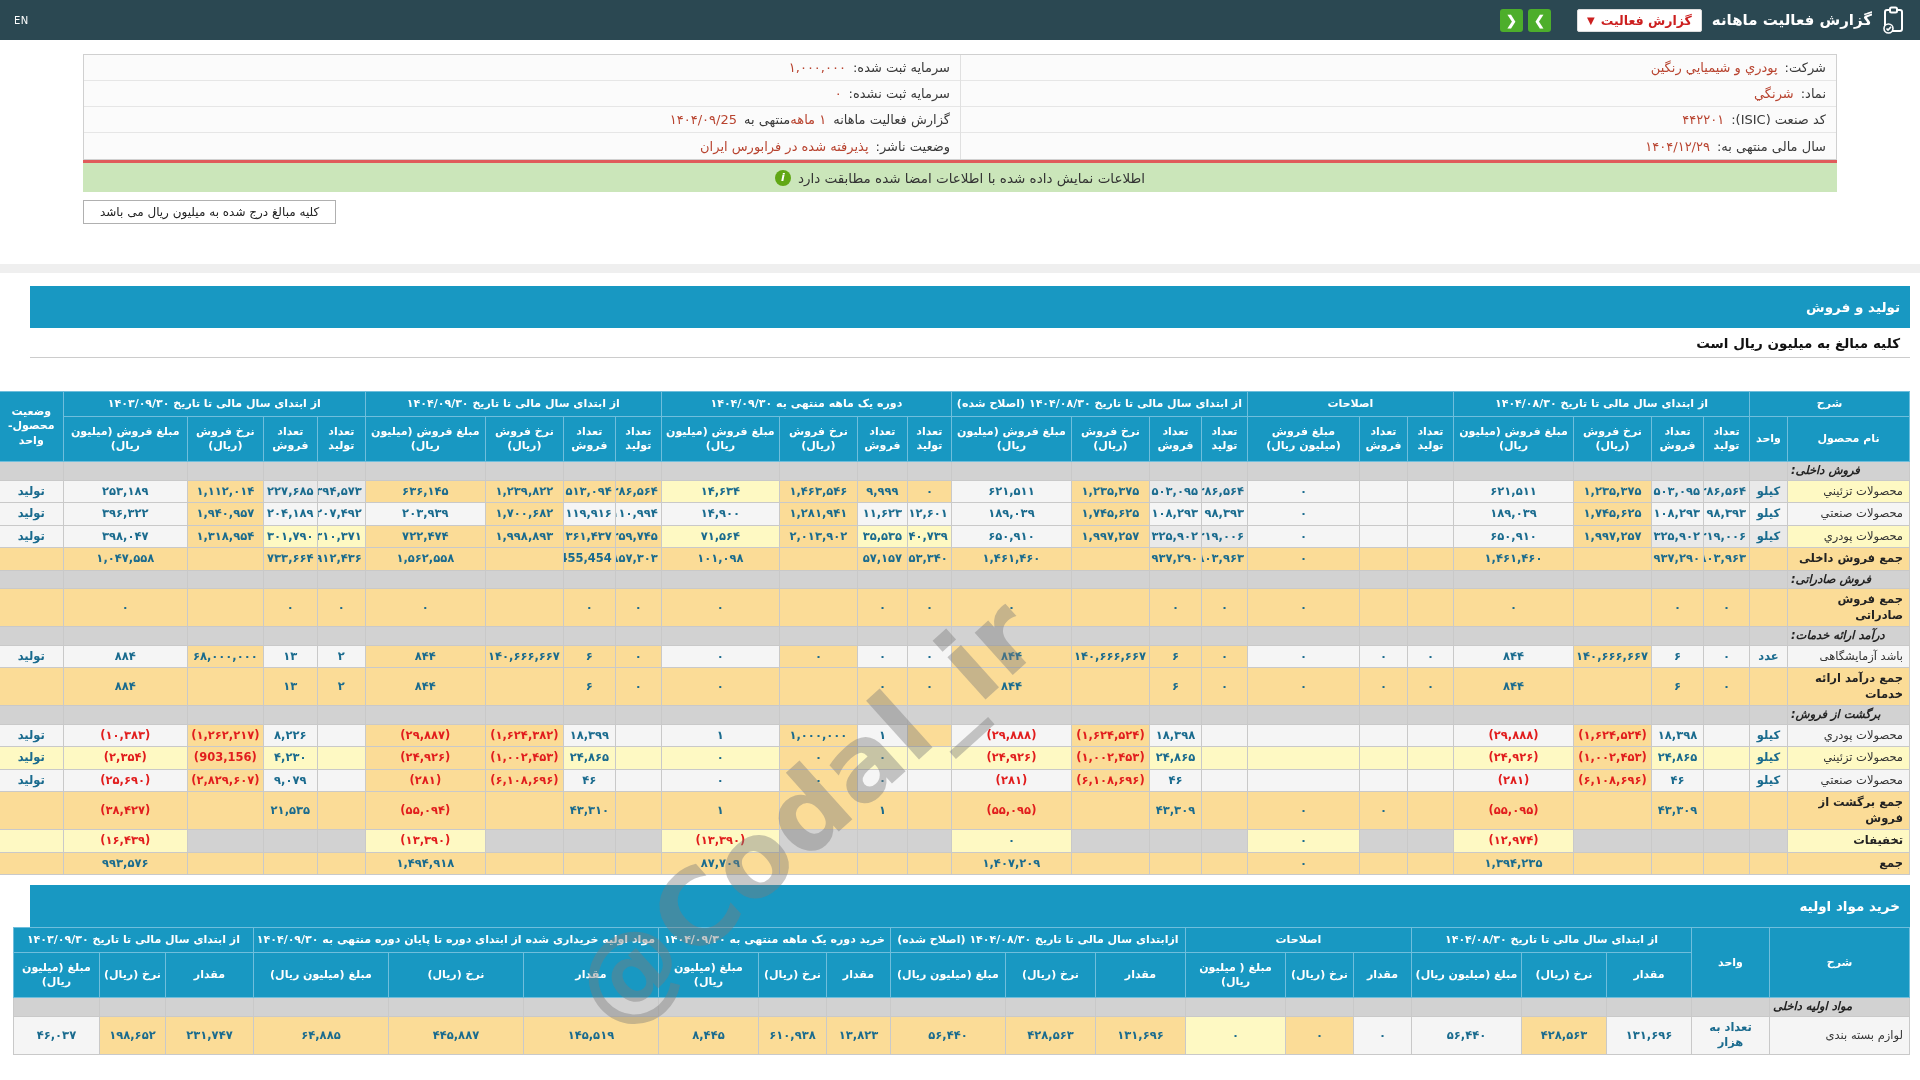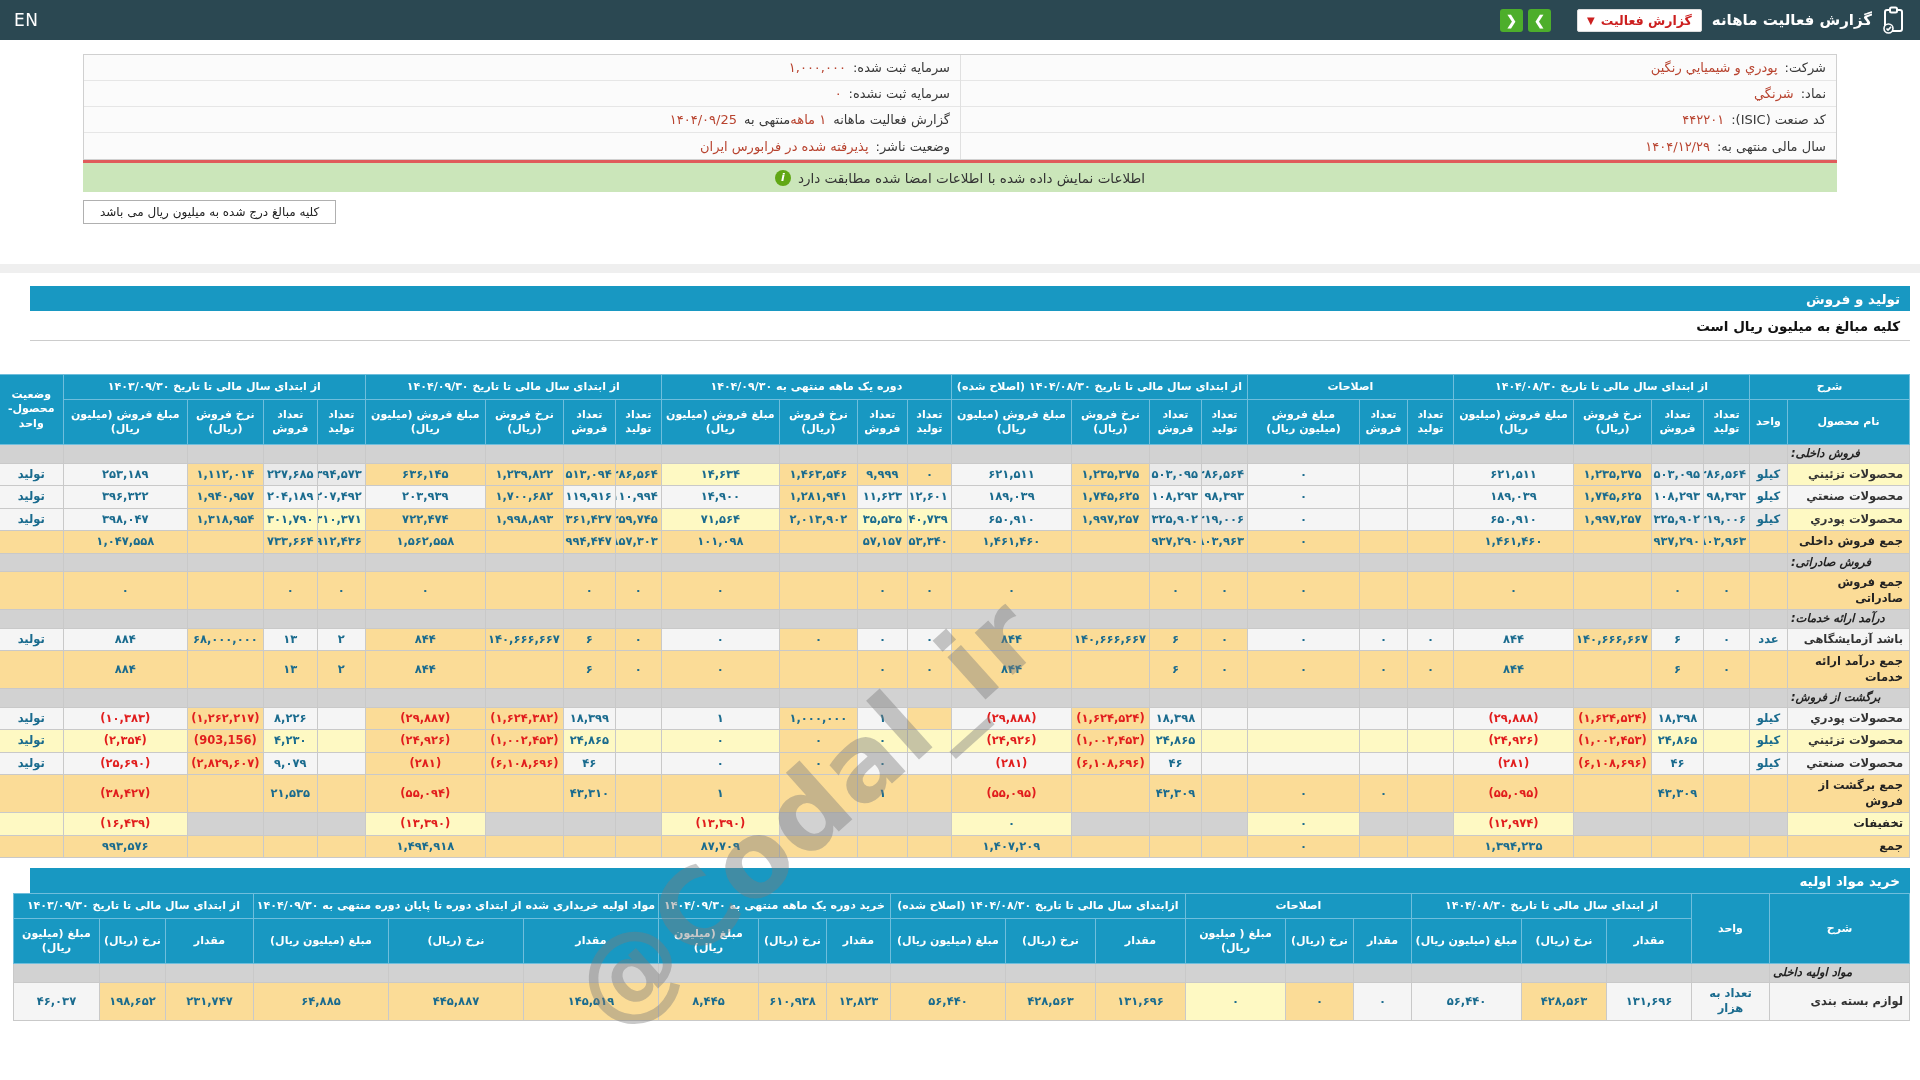--- a/index.html
+++ b/index.html
@@ -12,21 +12,21 @@
   .topbar { height: 40px; background: #2B4852; display: flex; align-items: center;
     padding: 0 14px; gap: 10px; }
   .topbar .title { color: #fff; font-size: 15px; font-weight: bold; }
   .dd-btn { background: #fff; color: #CC1F1F; border: 1px solid #ddd; border-radius: 2px;
     font-size: 12.5px; font-weight: bold; padding: 3px 9px; display: flex; align-items: center; gap: 6px;
     cursor: pointer; font-family: inherit; }
   .dd-btn .caret { font-size: 10px; }
   .nav-btn { width: 23px; height: 23px; background: #4DAE2B; border: none; border-radius: 3px;
     color: #fff; font-size: 13px; font-weight: bold; line-height: 23px; text-align: center; cursor: pointer; }
   .nav-group { display: flex; gap: 5px; margin-right: 16px; }
-  .en { color: #fff; font-size: 17px; margin-right: auto; cursor: pointer; letter-spacing: .5px; }
+  .en { color: #fff; font-size: 10px; margin-right: auto; cursor: pointer; letter-spacing: .5px; }
   
   .head-area { margin: 0 83px; }
   .info-grid { margin-top: 14px; border: 1px solid #d0d0d0; display: flex; background: #fbfbfb; }
   .info-col { width: 50%; }
   .info-col:first-child { border-left: 1px solid #e0e0e0; }
   .info-row { height: 26px; display: flex; align-items: center; padding: 0 10px;
     border-bottom: 1px solid #e6e6e6; font-size: 13px; background: #fbfbfb; }
   .info-row:last-child { border-bottom: none; }
   .info-row .lbl { color: #3a3a3a; margin-left: 7px; white-space: nowrap; }
   .info-row .val { color: #B8432F; white-space: nowrap; }
@@ -34,41 +34,41 @@
   .banner { height: 29px; background: #CBE6BA; display: flex; align-items: center;
     justify-content: center; gap: 7px; font-size: 13.5px; color: #333; }
   .info-icon { width: 16px; height: 16px; border-radius: 50%; background: #61A715; color: #fff;
     font-size: 11px; font-weight: bold; text-align: center; line-height: 16px; font-style: italic; }
   .tab-holder { text-align: left; }
   .tab { display: inline-block; margin-top: 8px; border: 1px solid #b0b0b0; background: #fff;
     padding: 4px 16px; font-size: 12px; color: #222; cursor: pointer; }
   .band { height: 9px; background: #EFEFEF; margin-top: 40px; }
   
   .content { margin: 13px 10px 0 30px; position: relative; }
-  .section-bar { height: 25px; background: #1898C2; color: #fff; font-weight: bold;
+  .section-bar { height: 42px; background: #1898C2; color: #fff; font-weight: bold;
     font-size: 13.5px; display: flex; align-items: center; padding: 0 10px; }
   .amounts-row { height: 30px; background: #fff; border-bottom: 1px solid #ccc; display: flex;
     align-items: center; padding: 0 10px; font-weight: bold; font-size: 13.5px; color: #111; }
   .tbl-wrap1 { margin-top: 33px; }
   .tbl-wrap2 { margin-top: 10px; }
   table { width: 100%; border-collapse: collapse; table-layout: fixed; direction: rtl;
     font-size: 11.5px; }
   th { background: #1898C2; color: #fff; font-weight: bold; font-size: 11px;
     border: 1px solid #6FBEDC; padding: 3px 2px; line-height: 1.3; }
   thead tr:first-child th { height: 25px; }
   thead tr:last-child th { height: 45px; }
   td { border: 1px solid #C9C9C9; padding: 3px 3px; text-align: center; color: #1A6B8E;
     line-height: 1.35; font-weight: bold; overflow: hidden; }
   td.c-w  { background: #FBDC97; }
   td.c-b  { background: #fef9c3; }
   td.c-lg { background: #E9E9E9; }
   td.c-wh { background: #F5F5F5; }
   td.c-g  { background: #D2D2D2; }
   td.neg { color: #E11D1D; }
-  td.name-cell { text-align: right; color: #333; font-weight: bold; padding-right: 6px; }
+  td.name-cell { text-align: right; color: #333; font-weight: normal; padding-right: 6px; }
   tr[data-name="total-row"] td.name-cell, td.sec-label { font-weight: bold; color: #222; }
   td.sec-label { text-align: left; padding-right: 6px; font-style: italic; }
   tr[data-name="section-row"] td { height: 16px; padding: 1px 3px; }
   
   .watermark { position: absolute; left: 560px; top: 660px; transform: rotate(-42deg);
     transform-origin: left center; font-size: 104px; font-weight: bold;
     color: rgba(125,125,125,.42); letter-spacing: 1px; direction: ltr;
     pointer-events: none; z-index: 9; white-space: nowrap; }
   svg { display: block; }
 </style>
@@ -353,21 +353,21 @@
             <td class="c-w" data-name="cell">۰</td>
             <td class="c-w" data-name="cell">۸۰۳,۹۶۳</td>
             <td class="c-w" data-name="cell">۹۳۷,۲۹۰</td>
             <td class="c-w" data-name="cell"></td>
             <td class="c-w" data-name="cell">۱,۴۶۱,۴۶۰</td>
             <td class="c-w" data-name="cell">۵۳,۳۴۰</td>
             <td class="c-w" data-name="cell">۵۷,۱۵۷</td>
             <td class="c-w" data-name="cell"></td>
             <td class="c-w" data-name="cell">۱۰۱,۰۹۸</td>
             <td class="c-w" data-name="cell">۸۵۷,۳۰۳</td>
-            <td class="c-w" data-name="cell">۹۹۴,۴۴۷</td>
+            <td class="c-w" data-name="cell">455,454</td>
             <td class="c-w" data-name="cell"></td>
             <td class="c-w" data-name="cell">۱,۵۶۲,۵۵۸</td>
             <td class="c-w" data-name="cell">۹۱۲,۴۳۶</td>
             <td class="c-w" data-name="cell">۷۳۳,۶۶۴</td>
             <td class="c-w" data-name="cell"></td>
             <td class="c-w" data-name="cell">۱,۰۴۷,۵۵۸</td>
             <td class="c-w" data-name="cell"></td>
           </tr>
           <tr data-name="section-row">
             <td class="c-g sec-label" data-name="section-label">فروش صادراتی:</td>

